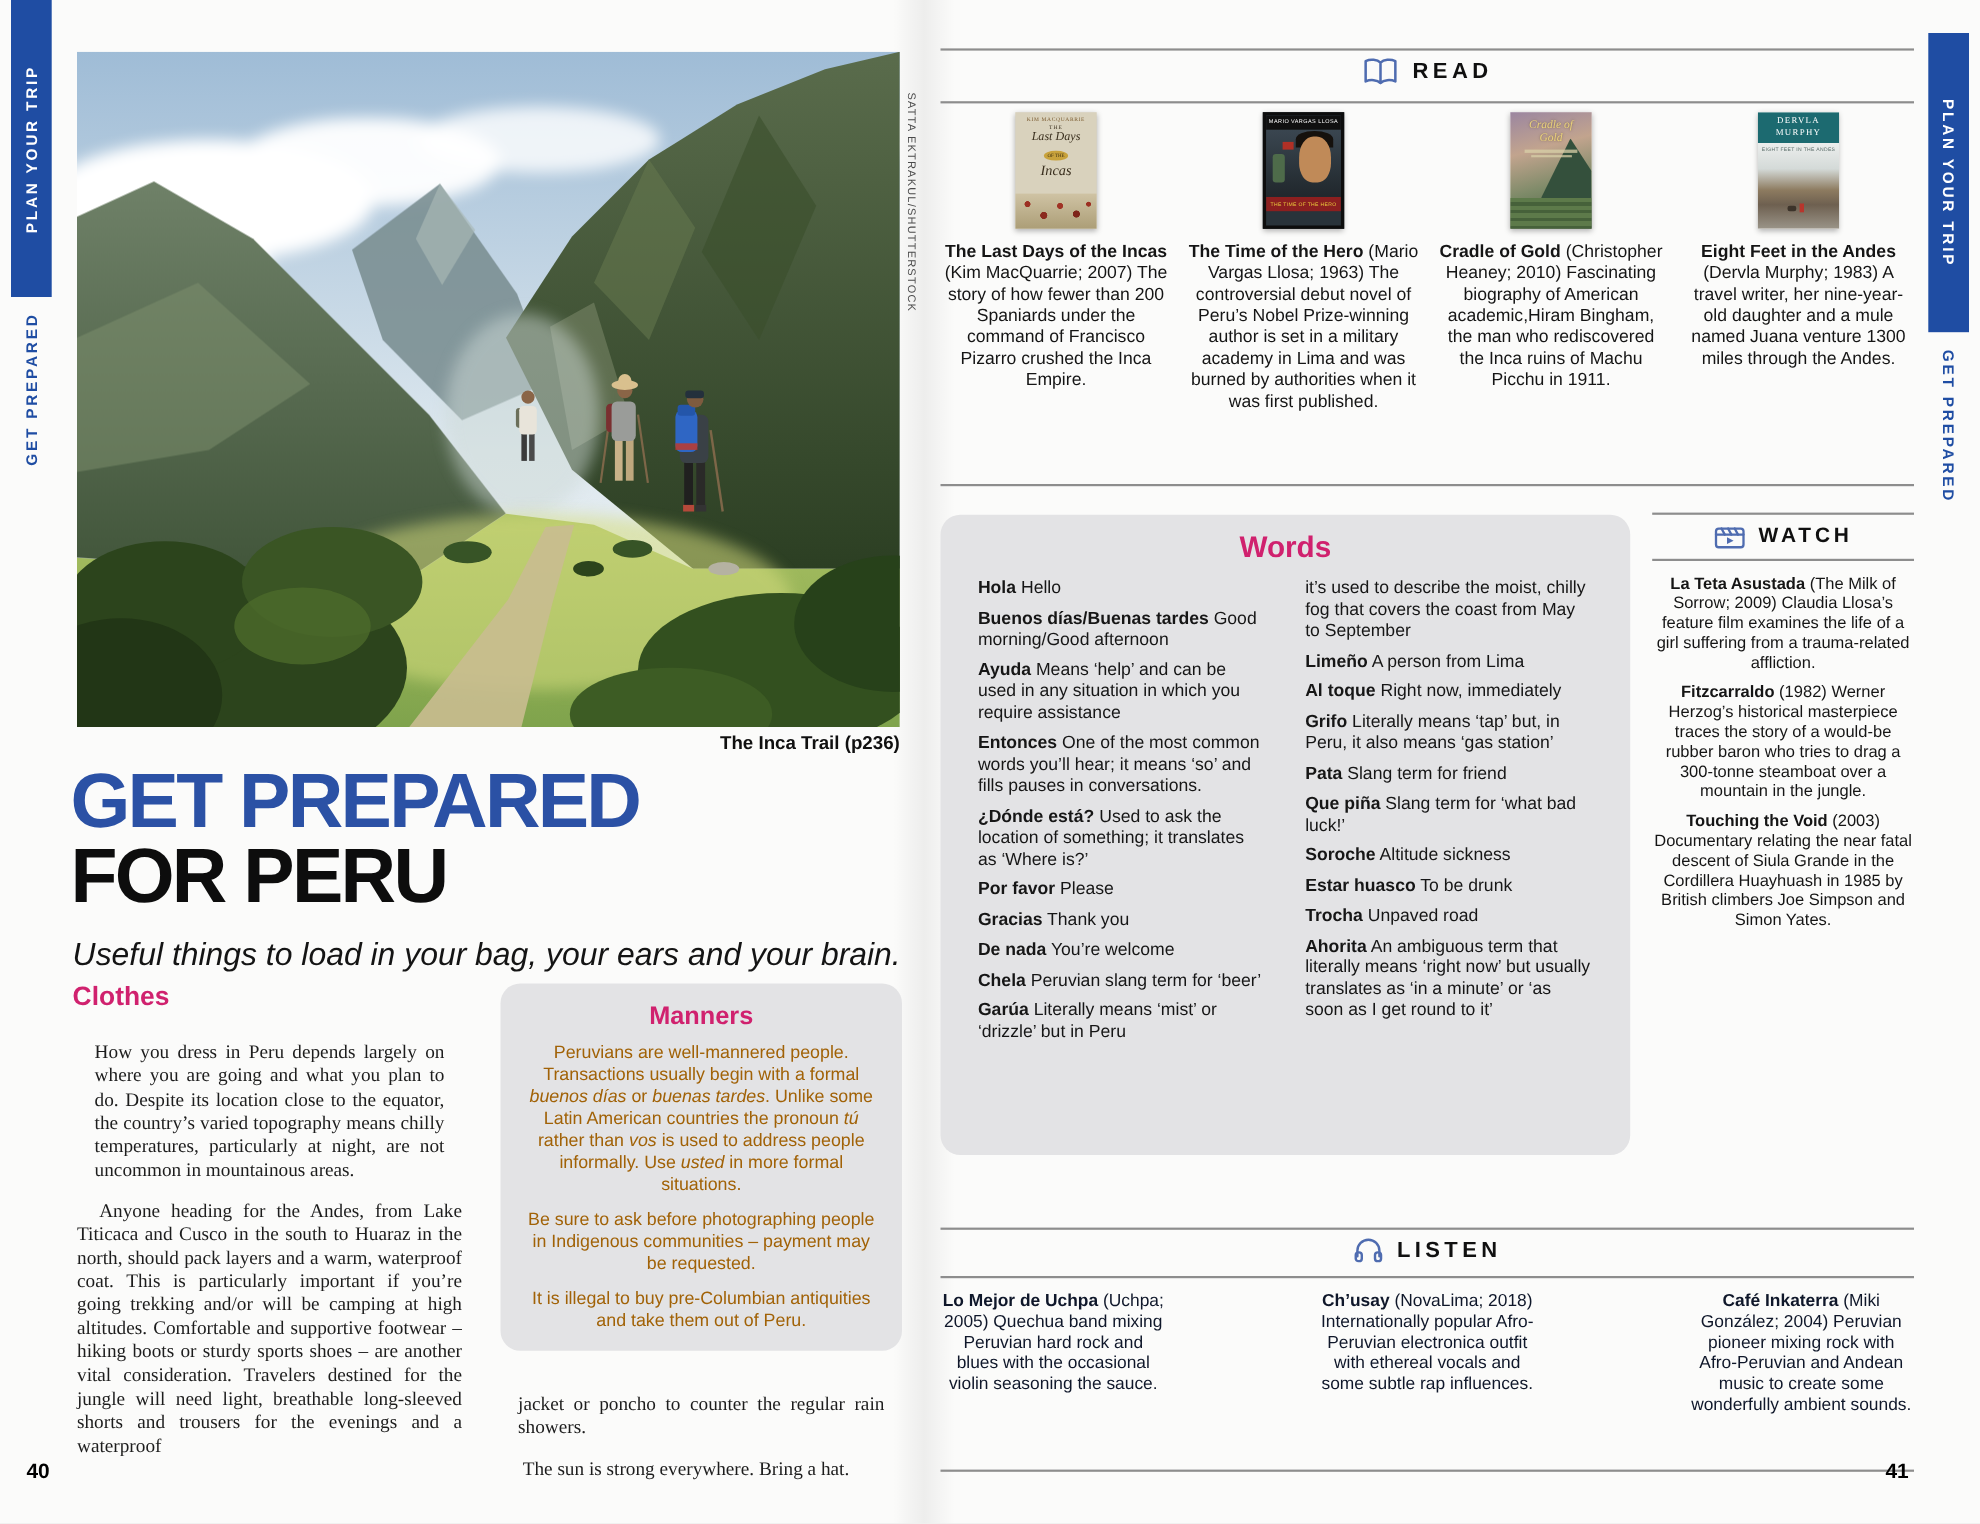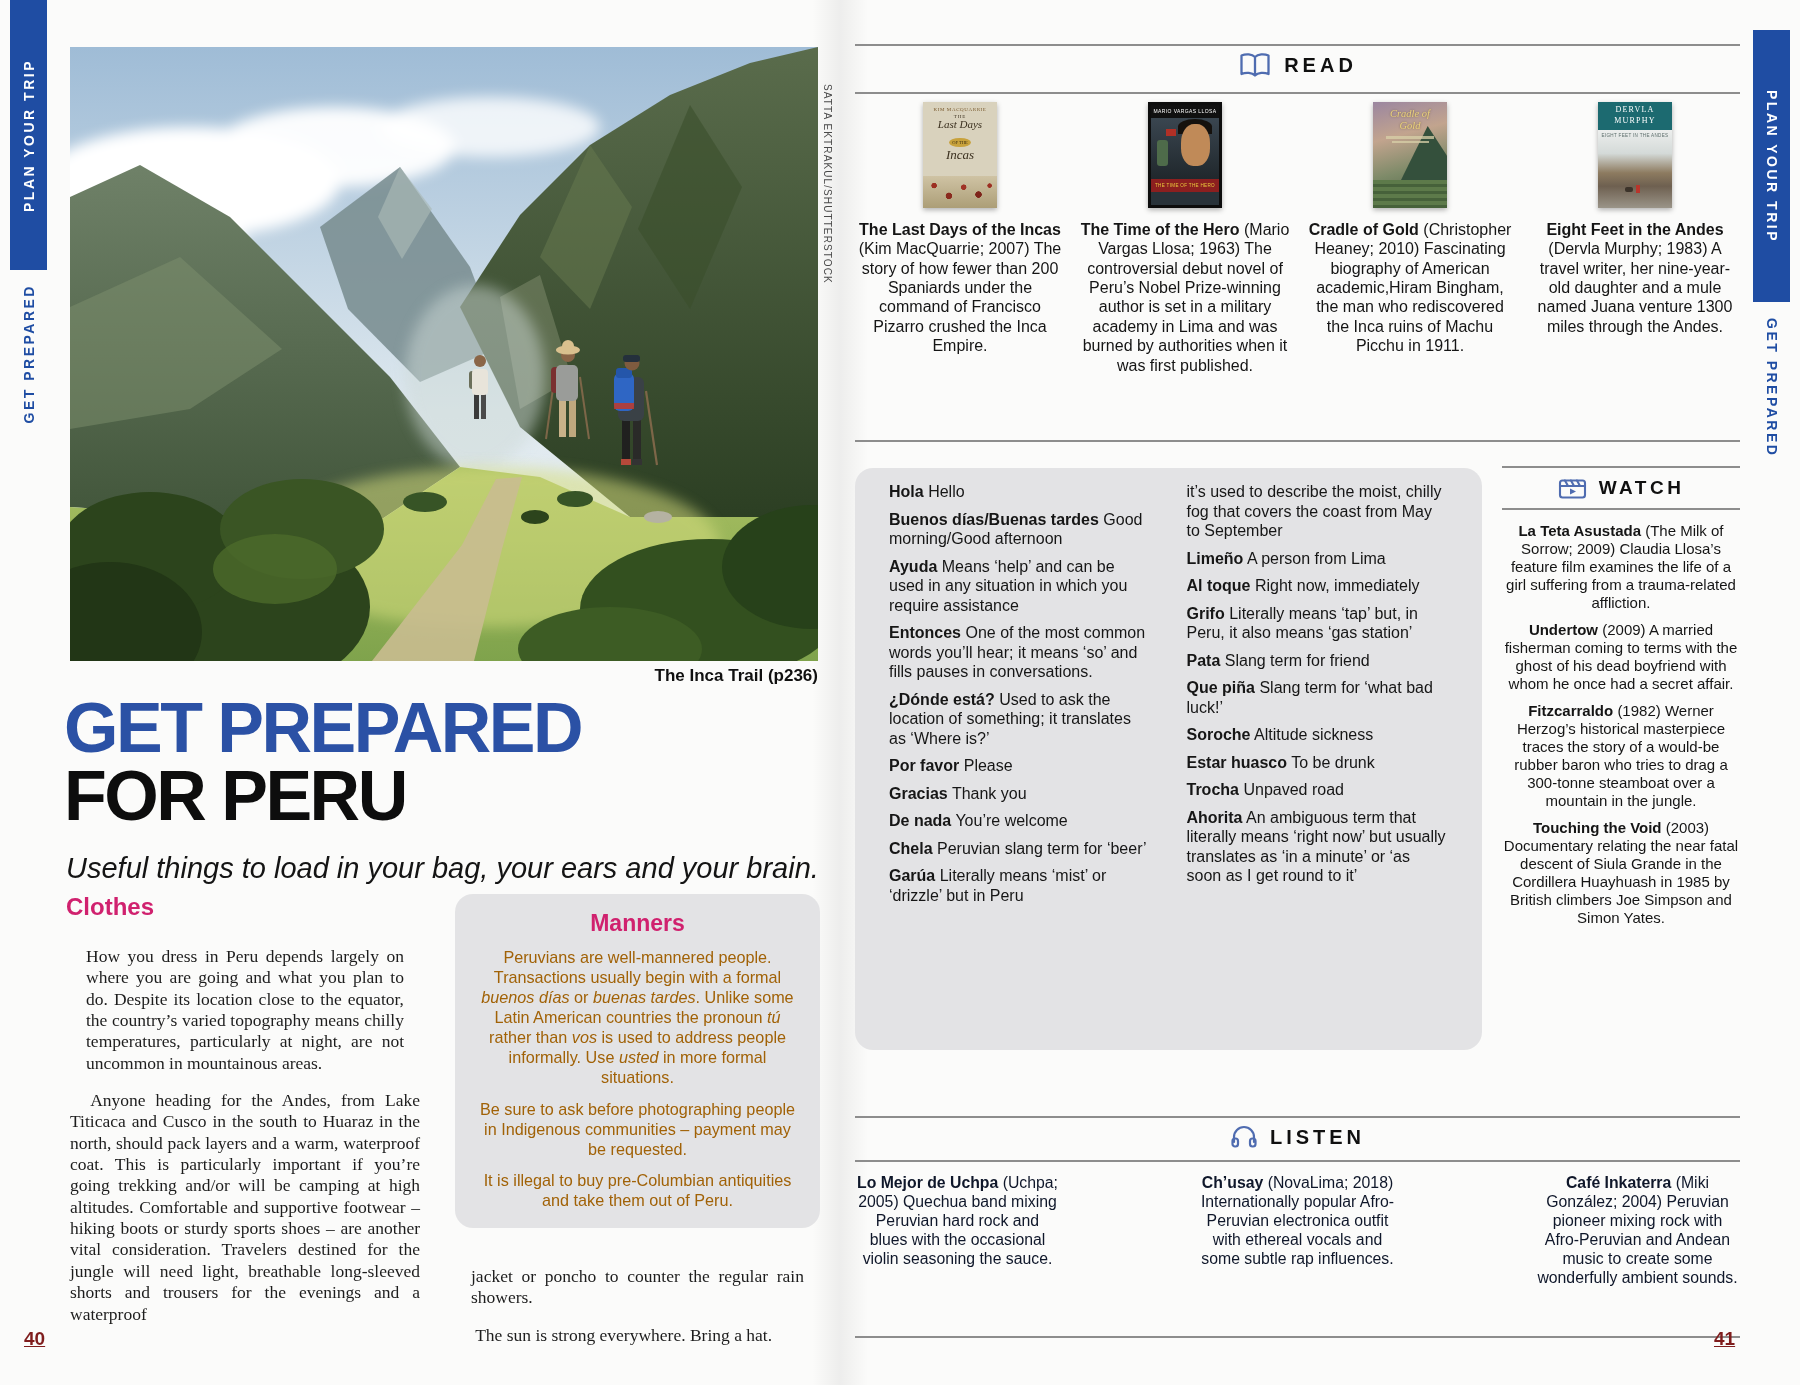--- a/index.html
+++ b/index.html
@@ -31,21 +31,21 @@
   .col1{left:70px;top:930px;width:350px;}
   .col2b{left:455px;top:1250px;width:365px;}
   .indent{text-indent:1.15em;margin:0;}
   .noindent{margin:16px;}
   .graybox{background:#e3e3e5;border-radius:18px;}
   .manners{left:455px;top:894px;width:365px;padding:16px 21px 18px;box-sizing:border-box;}
   .manners h3{margin:0 0 10px;text-align:center;font-size:23px;}
   .manners p{margin:0 0 11px;text-align:center;font-size:16.2px;line-height:1.24;color:#a16207;}
   .manners p:last-child{margin-bottom:0;}
 
-  .pageno{font-weight:bold;font-size:19px;color:#7f1d1d;text-decoration:underline;}
+  .pageno{font-weight:bold;font-size:19px;color:#000000;}
 
   
   .rule{height:2px;background:#8d8d8d;}
   .sechead{display:flex;align-items:center;justify-content:center;gap:12px;}
   .sechead .lab{font-weight:bold;font-size:20px;letter-spacing:4px;color:#101010;}
   .icn{display:block;}
 
   
   .read-row{left:855px;top:102px;width:885px;display:flex;justify-content:space-between;}
   .book-col{width:210px;display:flex;flex-direction:column;align-items:center;}
@@ -305,20 +305,21 @@
           <div class="c4mule"></div>
           <div class="c4fig"></div>
         </div>
       </div>
       <p class="blurb"><b>Eight Feet in the Andes</b> <span>(Dervla Murphy; 1983) A travel writer, her nine-year-old daughter and a mule named Juana venture 1300 miles through the Andes.</span></p>
     </div>
   </div>
   <div class="abs rule" style="left:855px;top:440px;width:885px;"></div>
 
   <div class="abs graybox wordsbox">
+    <h3 class="pinkh words-h">Words</h3>
     <div class="words-cols">
       <div class="wcol">
         <p class="word"><b>Hola</b> <span>Hello</span></p>
         <p class="word"><b>Buenos días/Buenas tardes</b> <span>Good morning/Good afternoon</span></p>
         <p class="word"><b>Ayuda</b> <span>Means ‘help’ and can be used in any situation in which you require assistance</span></p>
         <p class="word"><b>Entonces</b> <span>One of the most common words you’ll hear; it means ‘so’ and fills pauses in conversations.</span></p>
         <p class="word"><b>¿Dónde está?</b> <span>Used to ask the location of something; it translates as ‘Where is?’</span></p>
         <p class="word"><b>Por favor</b> <span>Please</span></p>
         <p class="word"><b>Gracias</b> <span>Thank you</span></p>
         <p class="word"><b>De nada</b> <span>You’re welcome</span></p>
@@ -350,21 +351,20 @@
         <line x1="13" y1="6.5" x2="16" y2="12"></line>
         <line x1="19" y1="6.5" x2="22" y2="12"></line>
       </g>
       <path d="M12 14.5 L18 17.5 L12 20.5 Z" fill="#4f6cb0"></path>
     </svg>
     <span class="lab">WATCH</span>
   </div>
   <div class="abs rule" style="left:1502px;top:508px;width:238px;"></div>
   <div class="abs watch-list">
     <p class="witem"><b>La Teta Asustada</b> <span>(The Milk of Sorrow; 2009) Claudia Llosa’s feature film examines the life of a girl suffering from a trauma-related affliction.</span></p>
-    <p class="witem"><b>Undertow</b> <span>(2009) A married fisherman coming to terms with the ghost of his dead boyfriend with whom he once had a secret affair.</span></p>
     <p class="witem"><b>Fitzcarraldo</b> <span>(1982) Werner Herzog’s historical masterpiece traces the story of a would-be rubber baron who tries to drag a 300-tonne steamboat over a mountain in the jungle.</span></p>
     <p class="witem"><b>Touching the Void</b> <span>(2003) Documentary relating the near fatal descent of Siula Grande in the Cordillera Huayhuash in 1985 by British climbers Joe Simpson and Simon Yates.</span></p>
   </div>
 
   <div class="abs rule" style="left:855px;top:1116px;width:885px;"></div>
   <div class="abs sechead" style="left:855px;top:1124px;width:885px;">
     <svg class="icn" width="28" height="26" viewBox="0 0 28 26">
       <g fill="none" stroke="#4f6cb0" stroke-width="2.2" stroke-linecap="round" stroke-linejoin="round">
         <path d="M4 18 V13 a10 10 0 0 1 20 0 V18"></path>
         <rect x="2.5" y="14.5" width="5.5" height="8" rx="2.5"></rect>

